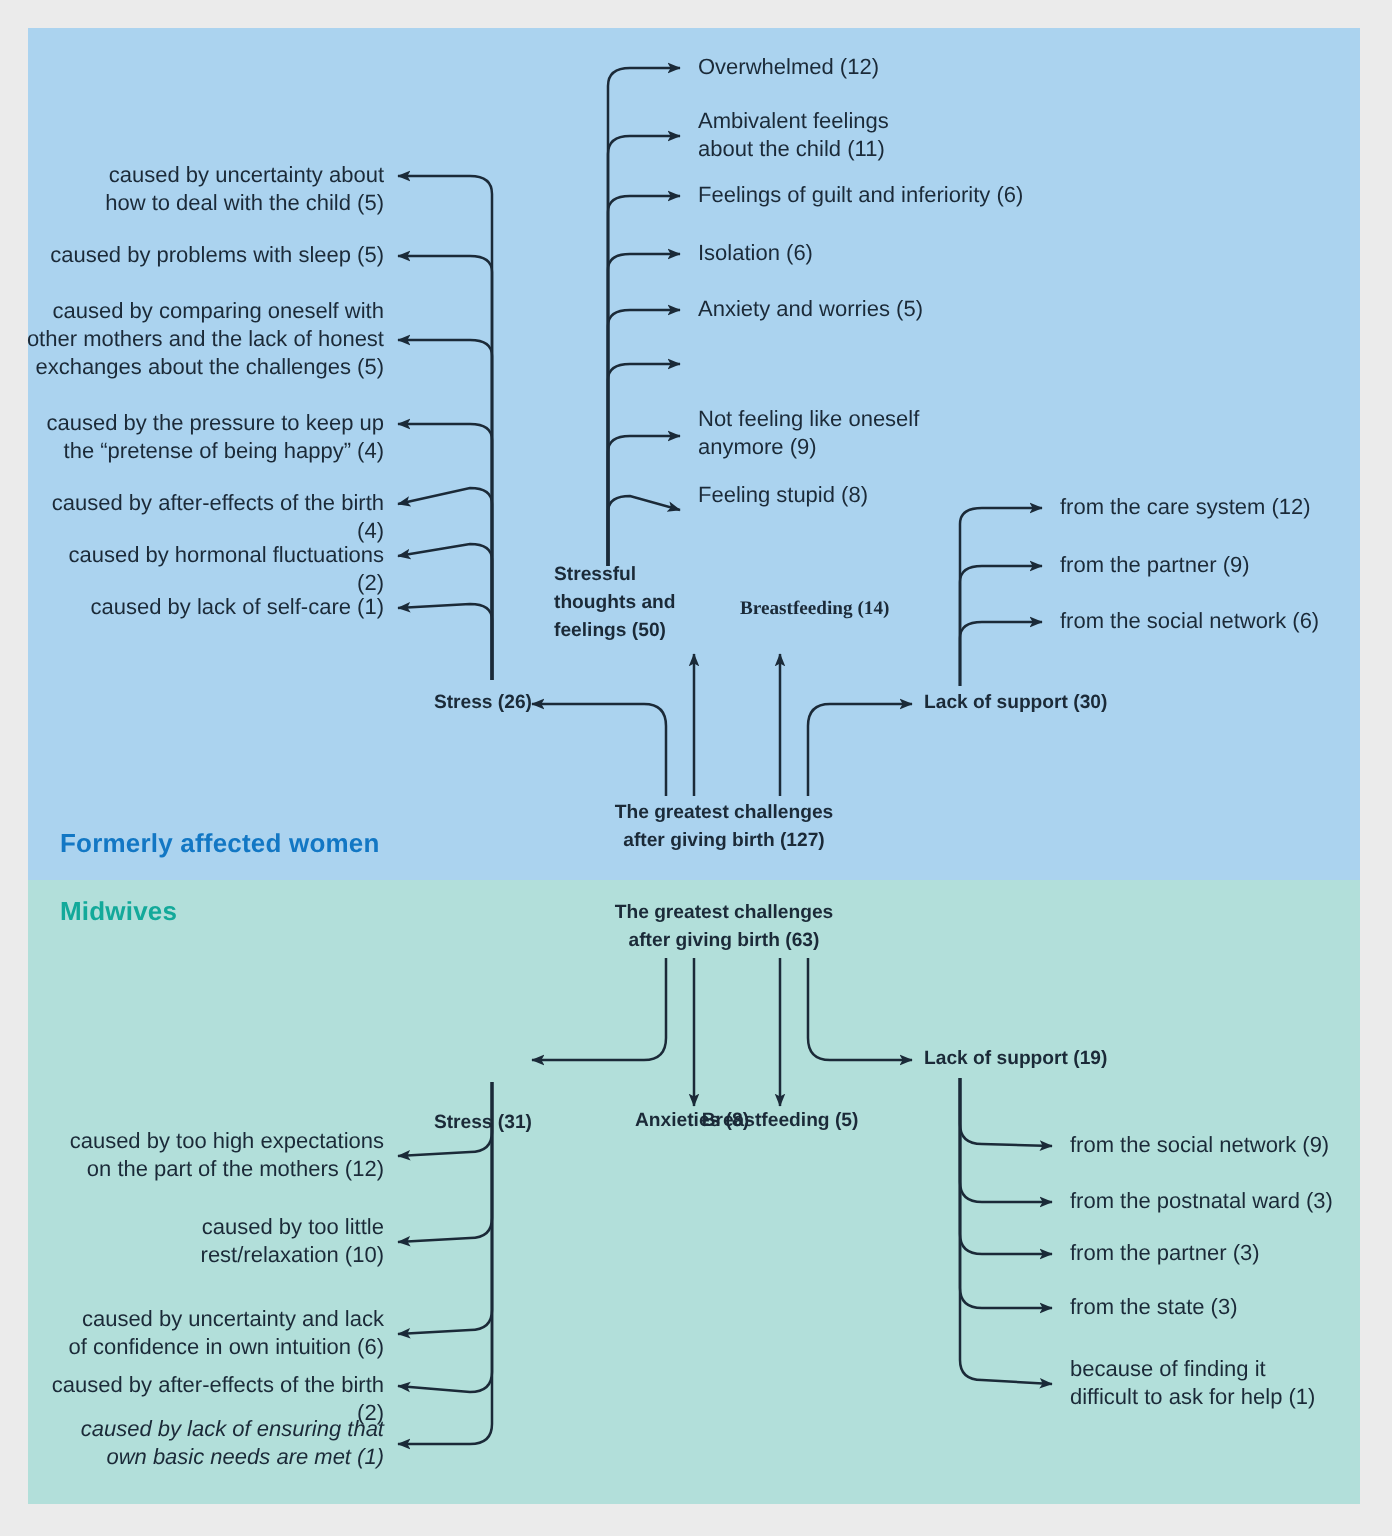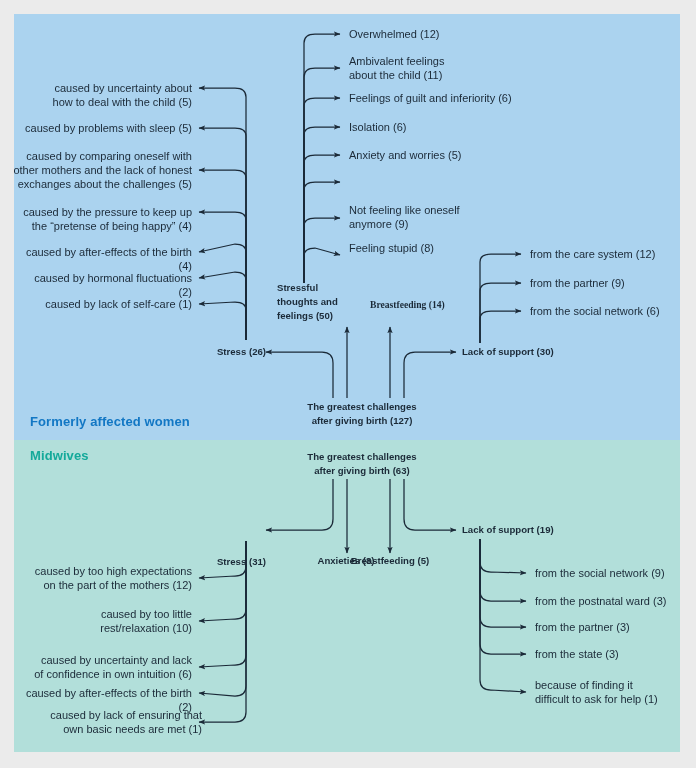--- a/index.html
+++ b/index.html
@@ -153,21 +153,21 @@
   <div class="node bold ta-c" style="left:340px;top:554px;width:100px;">Breastfeeding (5)</div>
   <div class="node bold ta-l" style="left:462px;top:523px;width:120px;">Lack of support (19)</div>
 
   <div class="node ta-r" style="left:22px;top:564px;width:170px;">caused by too high expectations
 on the part of the mothers (12)</div>
   <div class="node ta-r" style="left:22px;top:607px;width:170px;">caused by too little
 rest/relaxation (10)</div>
   <div class="node ta-r" style="left:22px;top:653px;width:170px;">caused by uncertainty and lack
 of confidence in own intuition (6)</div>
   <div class="node ta-r" style="left:12px;top:686px;width:180px;">caused by after-effects of the birth (2)</div>
-  <div class="node ta-r" style="left:32px;top:708px;width:170px;">caused by lack of ensuring that
+  <div class="node ta-r" style="left:22px;top:708px;width:170px;font-style:italic;">caused by lack of ensuring that
 own basic needs are met (1)</div>
 
   <div class="node ta-l" style="left:535px;top:566px;width:170px;">from the social network (9)</div>
   <div class="node ta-l" style="left:535px;top:594px;width:170px;">from the postnatal ward (3)</div>
   <div class="node ta-l" style="left:535px;top:620px;width:170px;">from the partner (3)</div>
   <div class="node ta-l" style="left:535px;top:647px;width:170px;">from the state (3)</div>
   <div class="node ta-l" style="left:535px;top:678px;width:170px;">because of finding it
 difficult to ask for help (1)</div>
 
 </div>

